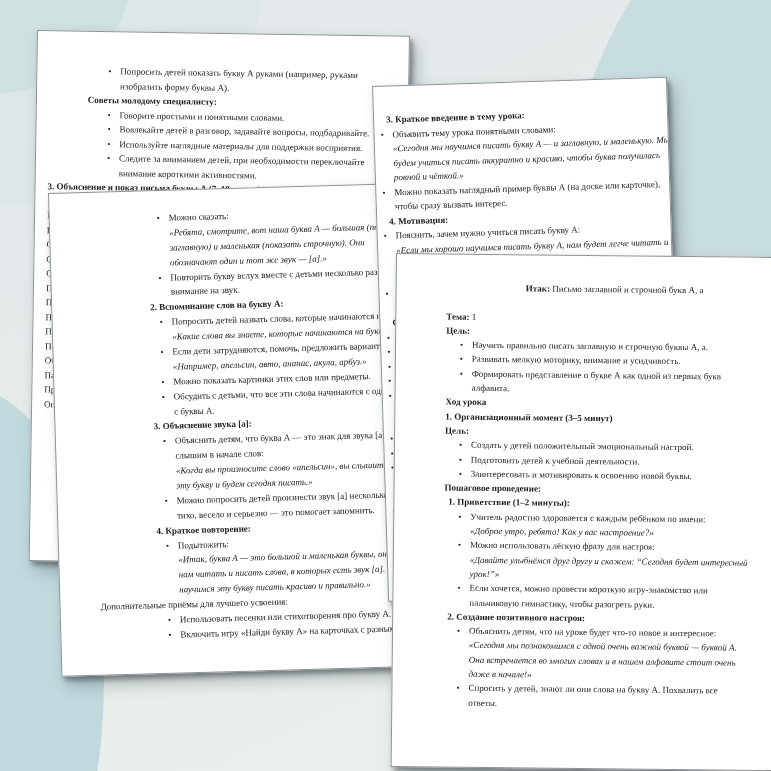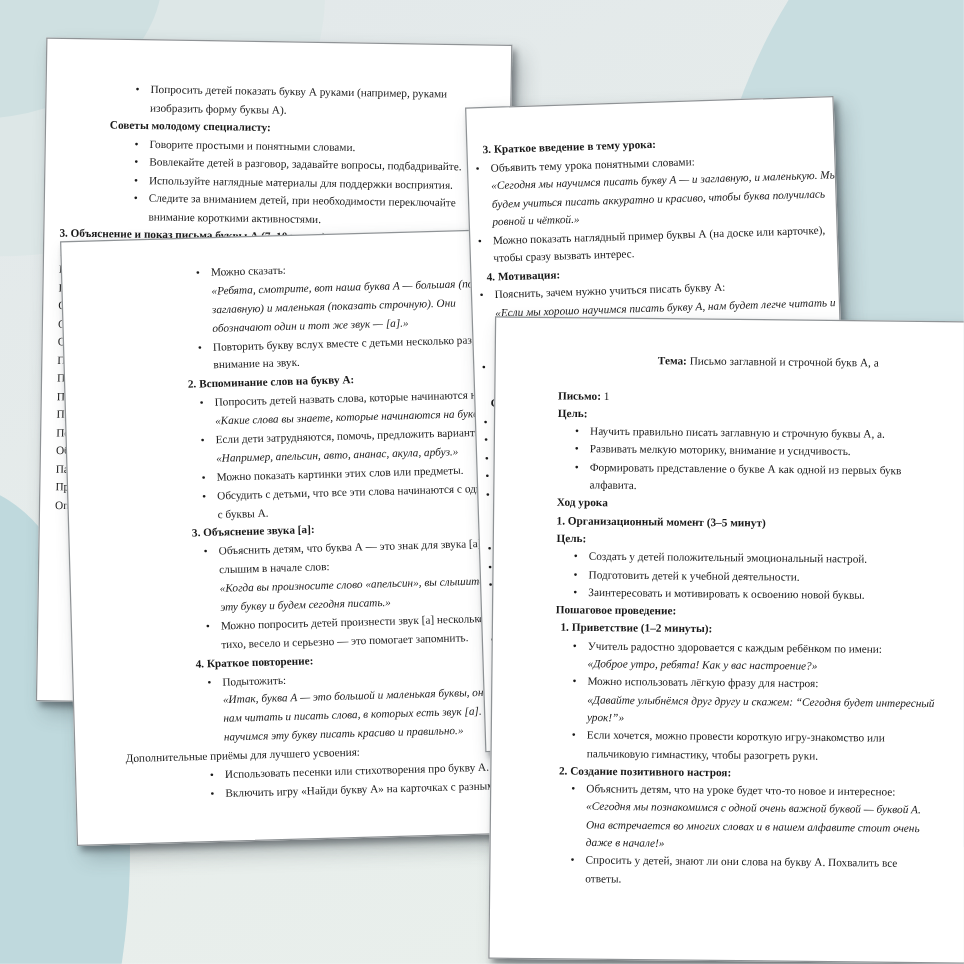--- a/index.html
+++ b/index.html
@@ -137,23 +137,23 @@
     <div class="line h">Цель:</div>
     <div class="line b">Вспомнить изученные буквы и звуки.</div>
     <div class="line b">Связать новый материал с известным.</div>
     <div class="line b">Подготовить детей к восприятию новой буквы.</div>
     <div class="line h">Пошаговое проведение:</div>
     <div class="line n n1">1. Показ буквы А:</div>
     <div class="line b">Учитель показывает карточку с буквой А:</div>
     <div class="line c">заглавную и строчную.</div>
   </div>
 <div class="page" id="pageD">
-    <div class="line t"><span class="bld">Тема:</span> Письмо заглавной и строчной букв А, а</div>
+    <div class="line t"><span class="bld">Итак:</span> Письмо заглавной и строчной букв А, а</div>
     <div class="line sp"></div>
-    <div class="line hb"><span class="bld">Письмо:</span> 1</div>
+    <div class="line hb"><span class="bld">Тема:</span> 1</div>
     <div class="line h">Цель:</div>
     <div class="line b">Научить правильно писать заглавную и строчную буквы А, а.</div>
     <div class="line b">Развивать мелкую моторику, внимание и усидчивость.</div>
     <div class="line b">Формировать представление о букве А как одной из первых букв</div>
     <div class="line c">алфавита.</div>
     <div class="line h">Ход урока</div>
     <div class="line h">1. Организационный момент (3–5 минут)</div>
     <div class="line h">Цель:</div>
     <div class="line b">Создать у детей положительный эмоциональный настрой.</div>
     <div class="line b">Подготовить детей к учебной деятельности.</div>

